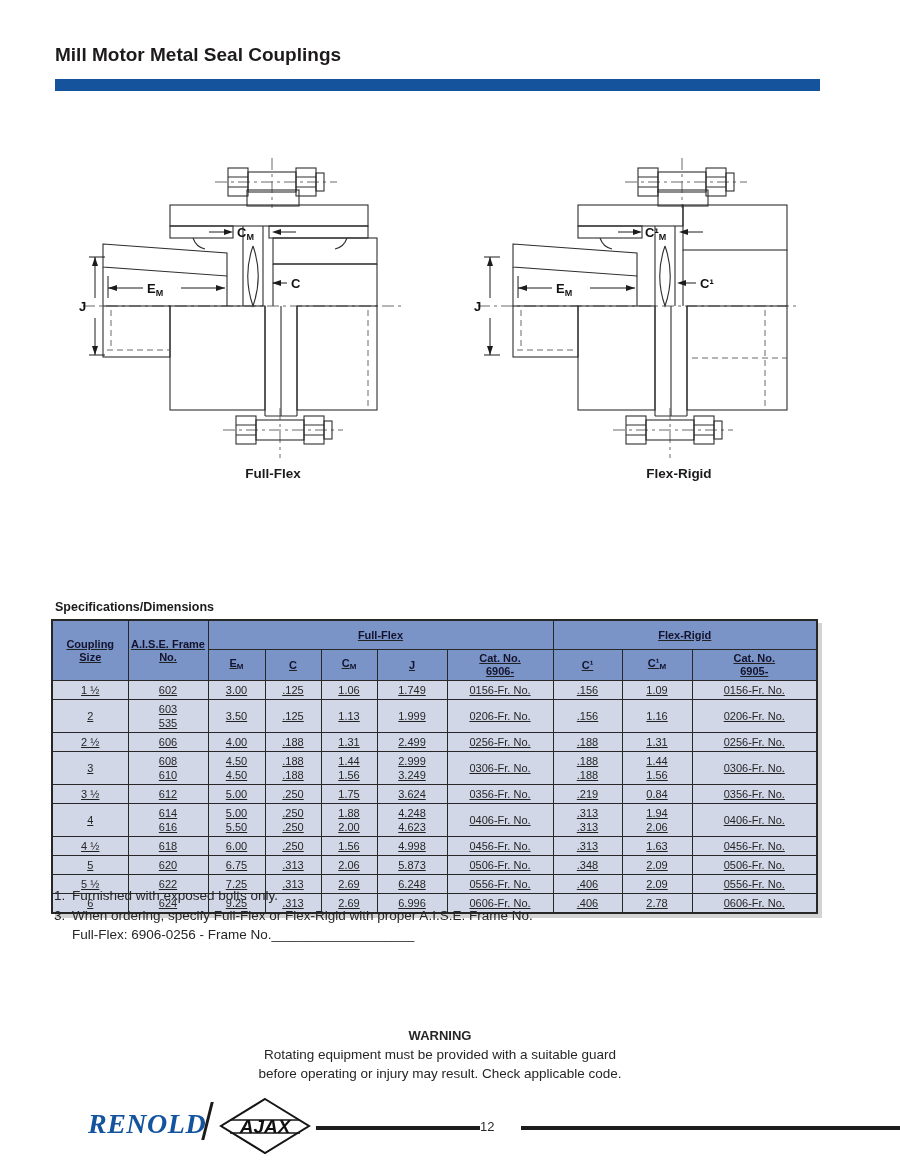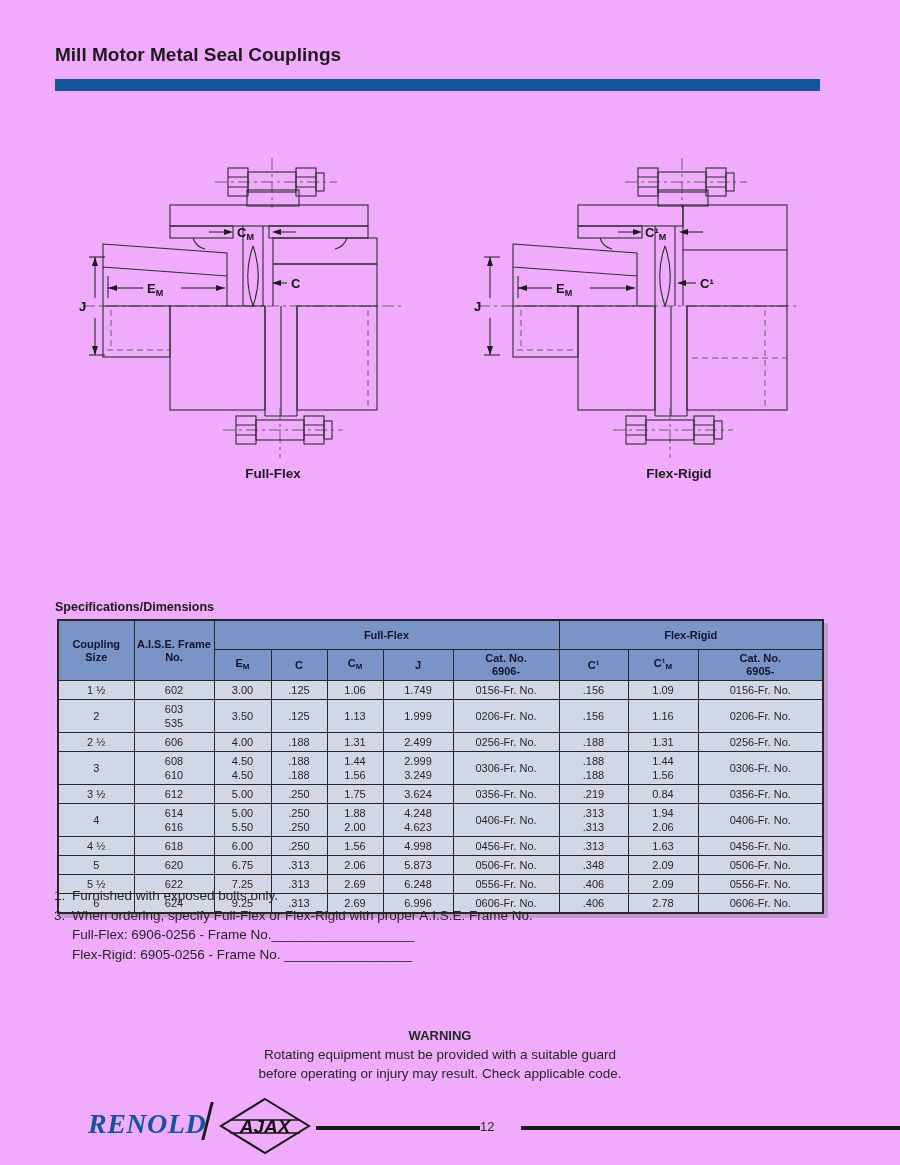--- a/index.html
+++ b/index.html
@@ -1,17 +1,17 @@
 <!DOCTYPE html>
 <html><head>
 <meta charset="utf-8">
 <style>
   html,body{margin:0;padding:0;background:#e8e8e8;}
   .page{
-    position:relative;width:900px;height:1165px;margin:0 auto;background:#f0abfc;
+    position:relative;width:900px;height:1165px;margin:0 auto;background:#ffffff;
     font-family:"Liberation Sans","DejaVu Sans",sans-serif;color:#222;overflow:hidden;
   }
   
   .page-title{
     position:absolute;left:55px;top:44px;margin:0;
     font-size:19px;font-weight:bold;color:#1d1a1b;letter-spacing:0;
   }
   .blue-bar{position:absolute;left:55px;top:79px;width:765px;height:12px;background:#15549c;}
   
   .drawing{position:absolute;width:330px;height:320px;}
@@ -26,23 +26,24 @@
   svg .ln{stroke:#2e2e2e;stroke-width:1.1;fill:none;}
   svg .cl{stroke:#5a5a5a;stroke-width:0.9;fill:none;stroke-dasharray:12 4 3 4;}
   svg .hid{stroke:#5a5a5a;stroke-width:0.9;fill:none;stroke-dasharray:6 4;}
   svg .dim{stroke:#1c1c1c;stroke-width:1;fill:none;}
   svg .ah{fill:#1c1c1c;stroke:none;}
   svg text.lbl{font-family:"Liberation Sans","DejaVu Sans",sans-serif;font-size:13px;font-weight:bold;fill:#111;}
   svg text.lbl .sub{font-size:9px;}
   
   .spec-label{position:absolute;left:55px;top:600px;font-size:12.5px;font-weight:bold;color:#1d1a1b;}
   table.spec-table{
-    position:absolute;left:57px;top:619px;width:765px;table-layout:fixed;
+    position:absolute;left:51px;top:619px;width:765px;table-layout:fixed;
     border-collapse:collapse;box-shadow:4px 4px 0 rgba(110,110,110,.30);
     font-size:11px;
+    text-decoration:underline;
   }
   table.spec-table th,table.spec-table td{
     border:1px solid #272727;text-align:center;vertical-align:middle;padding:2px 2px;
   }
   table.spec-table{border:2px solid #272727;}
   table.spec-table th{
     background:#7b94c7;color:#13132d;font-weight:bold;font-size:11px;line-height:13px;
   }
   table.spec-table thead tr:first-child th{height:24px;}
   table.spec-table thead tr:last-child th{height:26px;}
@@ -650,21 +651,20 @@
             <div>0606-Fr. No.</div>
           </td>
         </tr>
       </tbody>
   </table>
 
   <div class="notes">
       <div class="note"><span class="note-num">1.</span><span>Furnished with exposed bolts only.</span></div>
       <div class="note"><span class="note-num">3.</span><span>When ordering, specify Full-Flex or Flex-Rigid with proper A.I.S.E. Frame No.</span></div>
       <div class="note-sub">Full-Flex: 6906-0256 - Frame No.___________________</div>
-      <div class="note-sub">Flex-Rigid: 6905-0256 - Frame No. _________________</div>
     </div>
 
   <div class="warning">
     <div class="warning-title">WARNING</div>
     <div class="warning-line">Rotating equipment must be provided with a suitable guard</div>
     <div class="warning-line">before operating or injury may result. Check applicable code.</div>
   </div>
 
   <div class="footer">
     <span class="renold">RENOLD</span>

